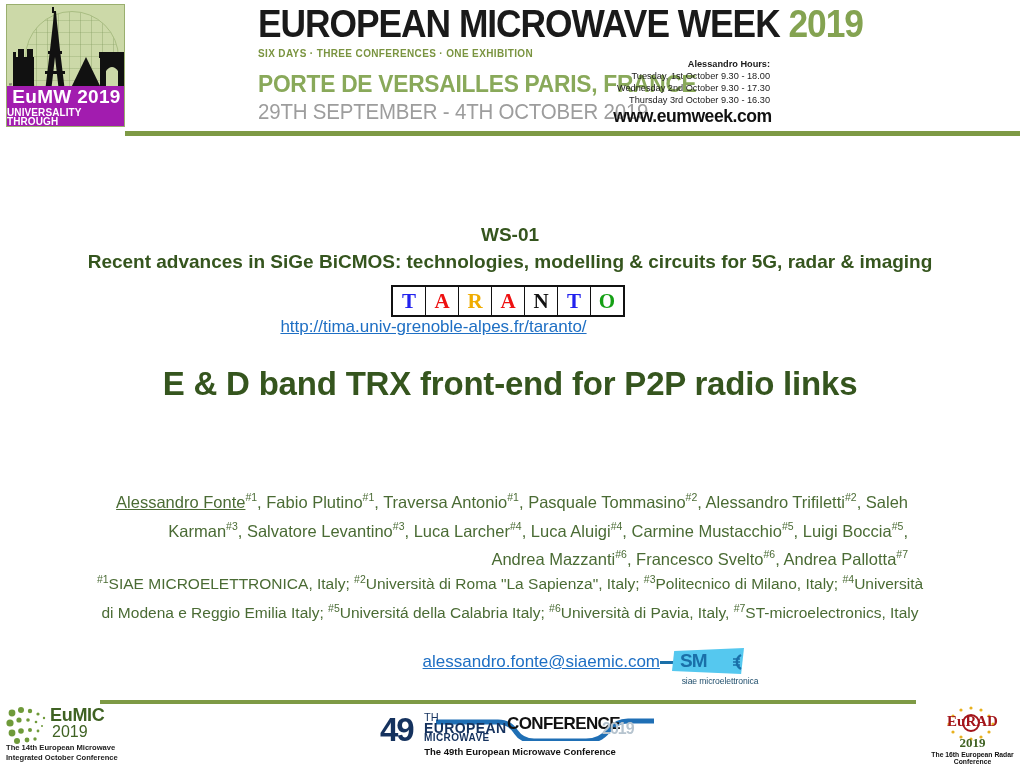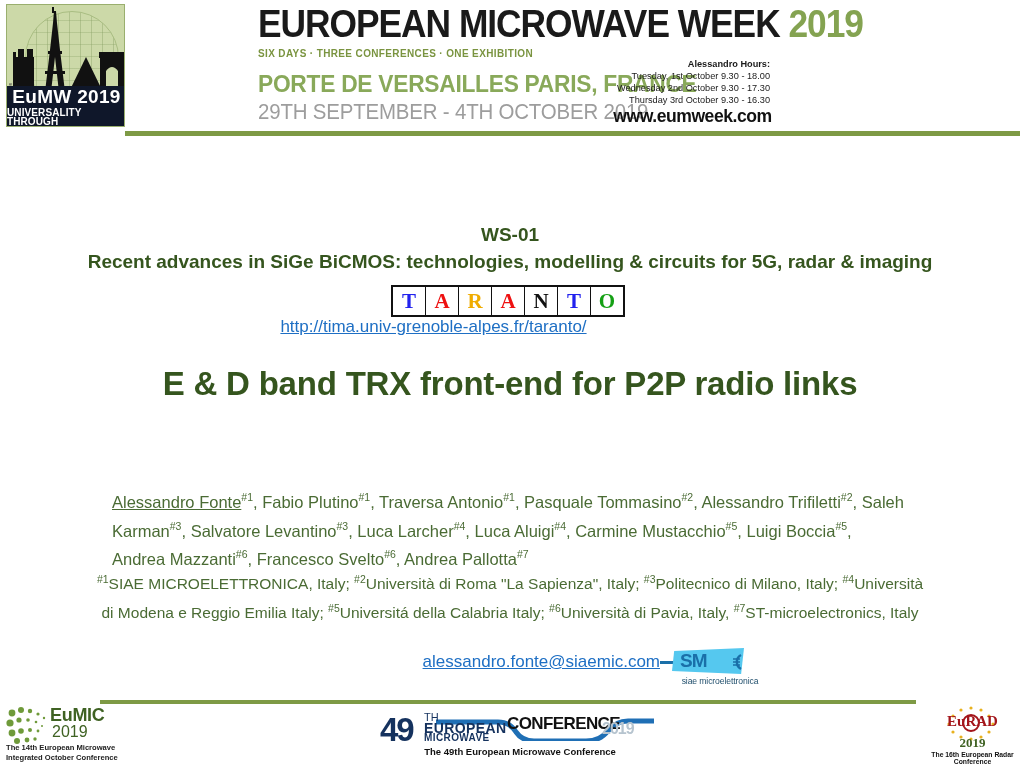--- a/index.html
+++ b/index.html
@@ -42,21 +42,21 @@
     border: 1px solid #a9bd82;
     background:
       repeating-linear-gradient(90deg, transparent 0 10px, rgba(130,155,95,.38) 10px 11px),
       repeating-linear-gradient(0deg, transparent 0 11px, rgba(130,155,95,.30) 11px 12px);
   }
   #eumw-logo .skyline { position:absolute; left:0; top:0; width:119px; height:100px; }
   #eumw-logo .bar {
     position: absolute;
     left: 0; bottom: 0;
     width: 119px; height: 40px;
-    background: #0f172a;
+    background: #a21caf;
   }
   #eumw-logo .bar .t1 {
     color: #fff; font-weight: bold; font-size: 19px;
     text-align: center; line-height: 22px; letter-spacing: .3px;
     font-family: "Liberation Sans", sans-serif;
   }
   #eumw-logo .bar .t2 {
     color: #fff; font-size: 10px; text-align: left;
     letter-spacing: .1px; font-weight: bold; line-height: 9px;
   }
@@ -148,21 +148,21 @@
   #main-title {
     position: absolute; left: 0; top: 361px; width: 1020px;
     text-align: center; color: #35551e;
     font-size: 33px; font-weight: bold; line-height: 45px;
     letter-spacing: -.2px;
   }
 
   
   #authors {
     position: absolute; left: 112px; top: 485px; width: 796px;
-    text-align: left; color: #4a6b34;
+    text-align: right; color: #4a6b34;
     font-size: 16.5px; line-height: 24px;
   }
   #authors .lead { text-decoration: underline; }
   #authors sup, #affils sup { font-size: 10.5px; }
 
   
   #affils {
     position: absolute; left: 92px; top: 567px; width: 836px;
     text-align: center; color: #4a6b34;
     font-size: 15.5px; line-height: 24px;

